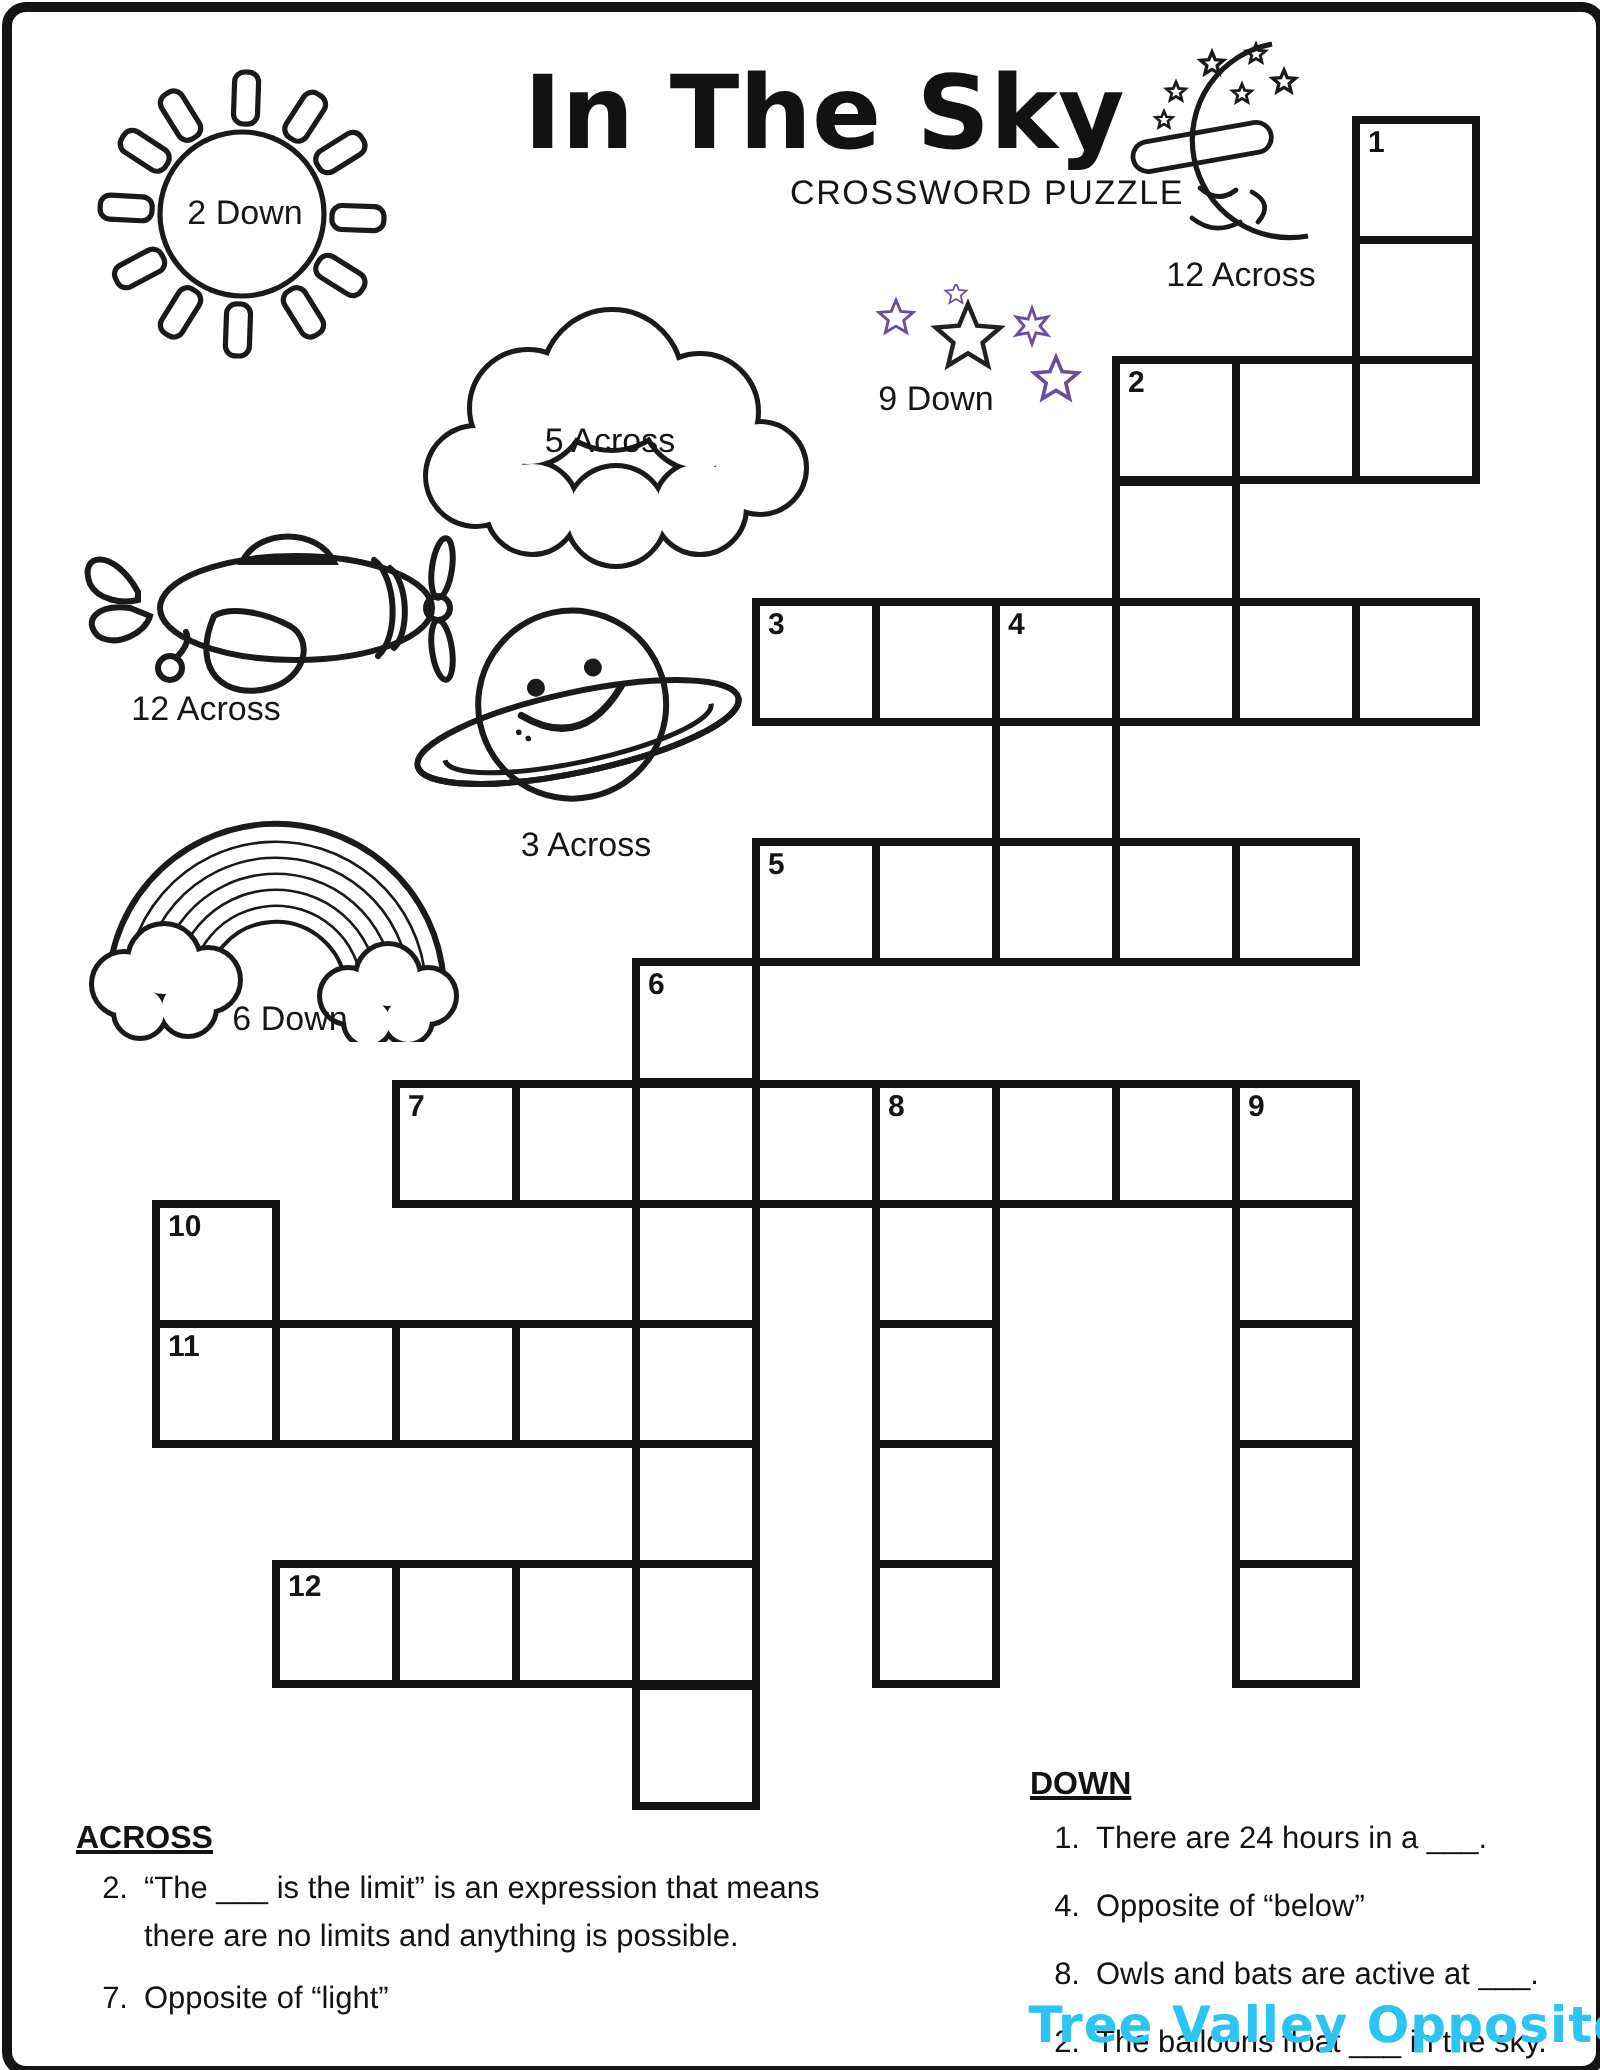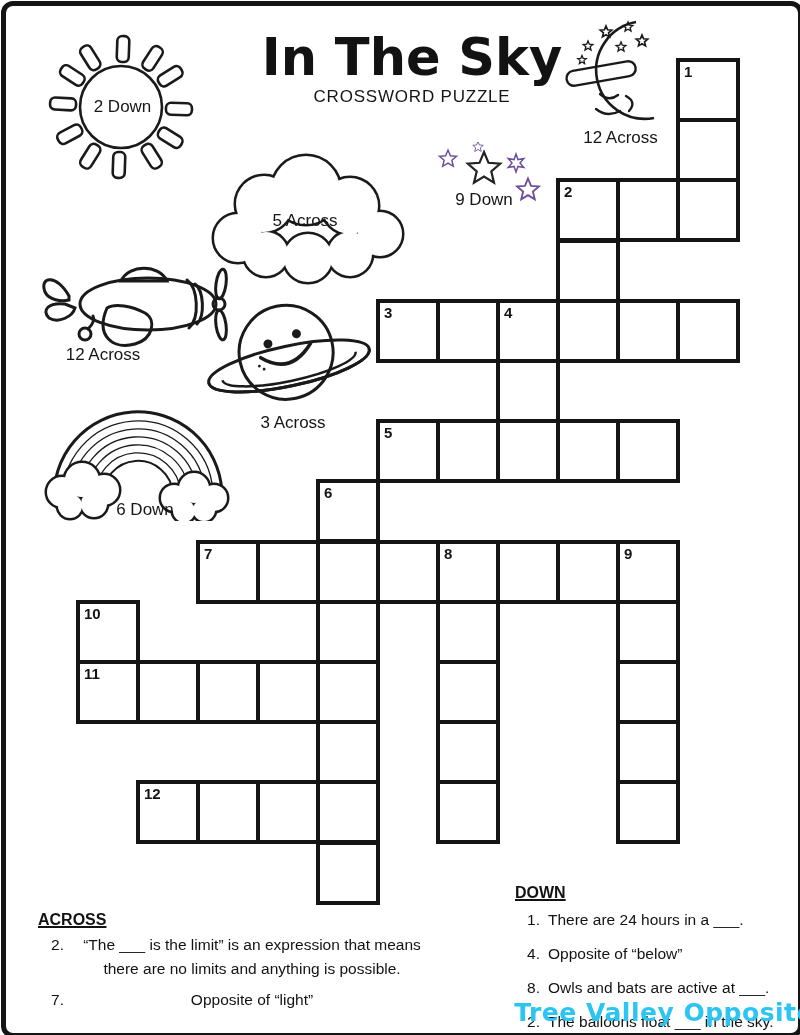--- a/index.html
+++ b/index.html
@@ -4,40 +4,40 @@
 <style>
   html,body{margin:0;padding:0;background:#ffffff;}
   #page{position:relative;width:800px;height:1035px;background:#ffffff;overflow:hidden;
         font-family:"Liberation Sans",sans-serif;color:#141414;padding-left:30px;}
   #frame{position:absolute;left:1px;top:1px;width:792px;height:1027px;
          border:5px solid #141414;border-radius:12px;pointer-events:none;}
   
   #title-block{position:absolute;left:232px;top:30px;width:360px;text-align:center;}
   #title{font-family:"DejaVu Sans",sans-serif;font-weight:800;font-size:51px;line-height:56px;
          letter-spacing:0px;color:#121212;}
-  #subtitle{font-size:17px;letter-spacing:.8px;margin-top:1px;color:#151515;}
+  #subtitle{font-size:17px;letter-spacing:.8px;margin-top:1px;color:#151515;text-align:right;}
   
   .pic-label{position:absolute;font-weight:normal;font-size:17px;color:#161616;text-align:center;}
   .ill{position:absolute;}
   svg .ink{stroke:#1a1a1a;fill:none;}
   
   .cell{position:absolute;width:64px;height:64px;box-sizing:border-box;
         border:4px solid #141414;background:#ffffff;}
   .cellnum{position:absolute;left:4px;top:1px;font-weight:bold;font-size:15px;color:#141414;}
   
   .clue-header{position:absolute;font-weight:bold;font-size:16px;color:#131313;
                text-decoration:underline;text-decoration-thickness:2px;text-align:center;}
   .clue-list{position:absolute;font-size:15.5px;color:#131313;}
   .clue-row{display:flex;margin-bottom:7px;line-height:24px;}
   .clue-num{flex:none;text-align:right;margin-right:8px;font-size:15.5px;}
   #across-list .clue-num{width:24px;}
   #down-list .clue-num{width:32px;}
   #down-list .clue-row{margin-bottom:10px;}
   .clue-text{flex:1;}
-  #across-list .clue-text{max-width:360px;text-align:center;}
+  #across-list .clue-text{max-width:360px;}
   
   #brand{position:absolute;right:16px;bottom:8px;font-family:"DejaVu Sans",sans-serif;
          font-weight:800;font-size:25px;letter-spacing:.5px;}
 </style>
 </head>
 <body>
 
 <div id="page">
   <div id="frame"></div>
 
@@ -118,21 +118,21 @@
     <svg width="112" height="70" viewBox="0 0 112 70">
       <path fill="none" stroke="#222" stroke-width="1.3" transform="translate(52,27) scale(1.7)" d="M0,-10 L2.65,-3.64 L9.51,-3.09 L4.28,1.39 L5.88,8.09 L0,4.5 L-5.88,8.09 L-4.28,1.39 L-9.51,-3.09 L-2.65,-3.64 Z"></path>
       <g fill="none" stroke="#6A4D9E" stroke-width="1.6">
         <path transform="translate(16,17) scale(0.9)" d="M0,-10 L2.65,-3.64 L9.51,-3.09 L4.28,1.39 L5.88,8.09 L0,4.5 L-5.88,8.09 L-4.28,1.39 L-9.51,-3.09 L-2.65,-3.64 Z"></path>
         <path transform="translate(46,5) scale(0.55)" d="M0,-10 L2.65,-3.64 L9.51,-3.09 L4.28,1.39 L5.88,8.09 L0,4.5 L-5.88,8.09 L-4.28,1.39 L-9.51,-3.09 L-2.65,-3.64 Z"></path>
         <path transform="translate(84,21) scale(0.9)" d="M0,-10 L2.2,-3.8 L8.66,-5 L4.4,0 L8.66,5 L2.2,3.8 L0,10 L-2.2,3.8 L-8.66,5 L-4.4,0 L-8.66,-5 L-2.2,-3.8 Z"></path>
         <path transform="translate(96,48) scale(1.15)" d="M0,-10 L2.65,-3.64 L9.51,-3.09 L4.28,1.39 L5.88,8.09 L0,4.5 L-5.88,8.09 L-4.28,1.39 L-9.51,-3.09 L-2.65,-3.64 Z"></path>
       </g>
     </svg>
   </div>
-  <div class="pic-label" style="left:446px;top:190px;width:76px">9 Down</div>
+  <div class="pic-label" style="left:430px;top:190px;width:76px">9 Down</div>
 
   <div class="ill" style="left:35px;top:244px">
     <svg width="200" height="105" viewBox="0 0 200 105">
       <g class="ink" stroke-width="3" fill="#fff" stroke-linecap="round">
         <path d="M 30 60 C 14 58 6 66 14 74 C 24 80 38 72 40 64 Z"></path>
         <path d="M 34 52 C 22 30 4 32 10 48 C 14 56 26 58 34 56 Z"></path>
         <circle cx="50" cy="90" r="6"></circle>
         <path d="M 53 85 C 58 80 60 76 58 72" fill="none"></path>
         <ellipse cx="186" cy="40" rx="5" ry="15" transform="rotate(8 186 40)"></ellipse>
         <ellipse cx="186" cy="81" rx="5" ry="15" transform="rotate(-8 186 81)"></ellipse>

